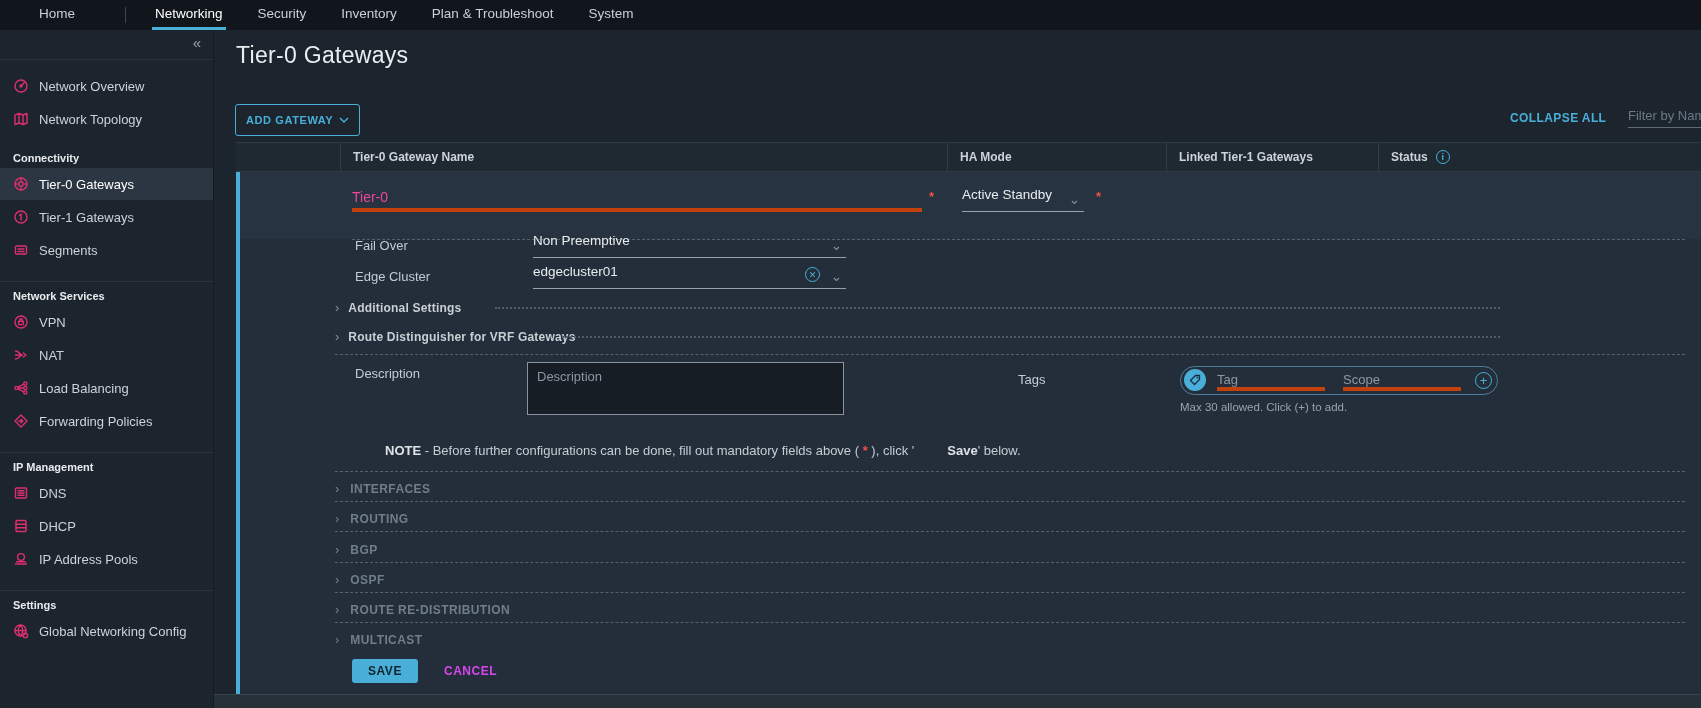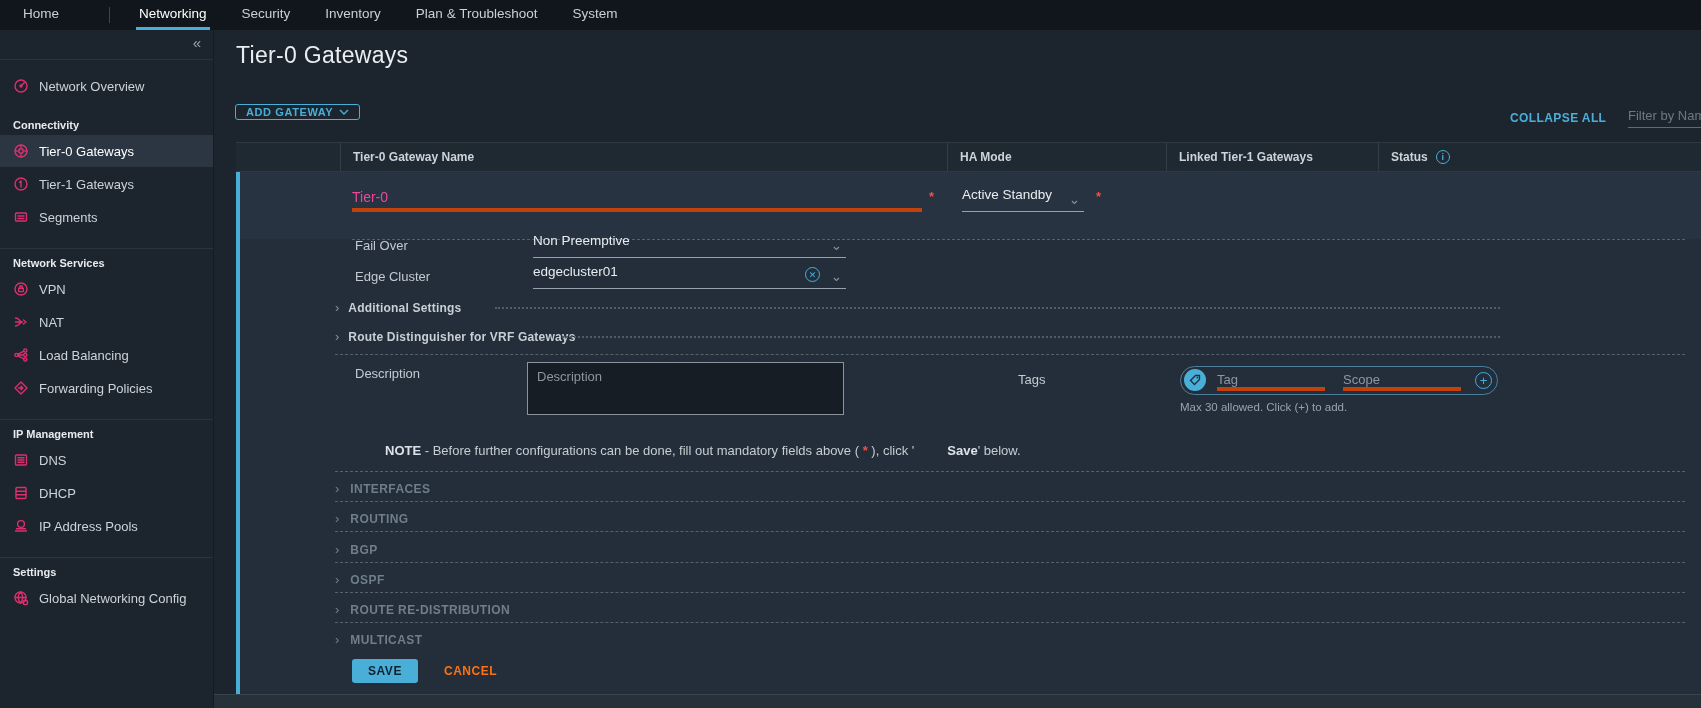--- a/index.html
+++ b/index.html
@@ -2,21 +2,21 @@
 <html><head>
 <meta charset="utf-8">
 <style>
   * { margin:0; padding:0; box-sizing:border-box; }
   html,body { width:1701px; height:708px; overflow:hidden; background:#10161c;
     font-family:"Liberation Sans", sans-serif; }
   .screen { position:relative; width:1701px; height:708px; }
 
   
   .topnav { position:absolute; left:0; top:0; width:100%; height:30px; background:#10161c;
-    display:flex; align-items:stretch; padding-left:20px; }
+    display:flex; align-items:stretch; padding-left:36px; }
   .topnav .tab { color:#c9d0d6; font-size:13.5px; line-height:27px; padding:0 3px;
     margin-right:29px; border-bottom:3px solid transparent; cursor:default; white-space:nowrap; }
   .topnav .tab.active { color:#ffffff; border-bottom-color:#49afd9; }
   .nav-divider { width:1px; height:16px; background:#3a4750; margin:7px 26px 0 18px; }
 
   
   .sidebar { position:absolute; left:0; top:30px; width:214px; height:678px;
     background:#1c242d; border-right:1px solid #141b22; display:flex; flex-direction:column; }
   .side-collapse-row { height:30px; position:relative; border-bottom:1px solid #2a333d; flex:none; }
   .side-collapse { position:absolute; right:12px; top:4px; color:#9aa6af; font-size:15px; }
@@ -27,21 +27,21 @@
   .side-item .icn { width:16px; height:16px; margin-right:10px; flex:none; }
   .side-header { margin:4px 0 0 13px; line-height:20px; color:#e8ebee; font-size:11px; font-weight:bold; }
   .side-divider { border-top:1px solid #2b3540; margin-top:14px; }
 
   
   .main { position:absolute; left:214px; top:30px; width:1487px; height:678px;
     background:#1c252e; overflow:hidden; }
   .page-title { position:absolute; left:22px; top:12px; font-size:23px; font-weight:300;
     color:#eaeef1; letter-spacing:.3px; }
 
-  .btn-outline { position:absolute; left:21px; top:74px; height:16px; padding:0 10px;
+  .btn-outline { position:absolute; left:21px; top:74px; height:32px; padding:0 10px;
     background:transparent; border:1px solid #49afd9; border-radius:3px; color:#49afd9;
     font-size:11px; font-weight:bold; letter-spacing:.6px; display:flex; align-items:center; gap:6px;
     font-family:"Liberation Sans", sans-serif; }
   .link-collapse { position:absolute; left:1296px; top:81px; color:#49afd9; font-size:12px;
     font-weight:bold; letter-spacing:.4px; background:none; border:none;
     font-family:"Liberation Sans", sans-serif; }
   .filter-input { position:absolute; left:1414px; top:74px; width:150px; height:24px;
     background:transparent; border:none; border-bottom:1px solid #5e6a75; color:#cfd6db;
     font-size:13px; font-family:"Liberation Sans", sans-serif; }
   .filter-input::placeholder { color:#6c7984; }
@@ -97,21 +97,21 @@
   .note-line b { color:#dde2e6;margin-left:33px; }
 
   .coll-sec { position:absolute; left:95px; display:flex; align-items:center; }
   .coll-sec .c-chev { color:#77838e; font-size:13px; margin-right:11px; }
   .coll-sec .c-label { color:#707e8a; font-size:12px; font-weight:bold; letter-spacing:.4px; }
 
   .save-btn { position:absolute; left:112px; top:487px; width:66px; height:24px;
     background:#49afd9; border:none; border-radius:3px; color:#10222e; font-size:12px;
     font-weight:bold; letter-spacing:.5px; font-family:"Liberation Sans", sans-serif; }
   .cancel-btn { position:absolute; left:204px; top:492px; background:none; border:none;
-    color:#f97316; font-size:12px; font-weight:bold; letter-spacing:.5px;
+    color:#d946ef; font-size:12px; font-weight:bold; letter-spacing:.5px;
     font-family:"Liberation Sans", sans-serif; }
 
   .bottom-strip { position:absolute; left:0; right:0; top:664px; height:14px;
     background:#27313a; border-top:1px solid #39434d; }
 
   svg.pk { stroke:#dd2f6e; fill:none; stroke-width:1.4; stroke-linecap:round; stroke-linejoin:round; }
 </style>
 </head>
 <body>
 
@@ -133,20 +133,27 @@
     </div>
     <div class="side-list">
 
       <div class="side-item">
         <svg class="icn pk" viewBox="0 0 16 16">
             <circle cx="8" cy="8" r="6"></circle>
             <path d="M8 8 L11.2 4.8"></path>
             <circle cx="8" cy="8" r="1" fill="#dd2f6e"></circle>
           </svg>
         <span>Network Overview</span>
+      </div>
+      <div class="side-item">
+        <svg class="icn pk" viewBox="0 0 16 16">
+            <path d="M2 4 L6 2.5 L10 4 L14 2.5 V12 L10 13.5 L6 12 L2 13.5 Z"></path>
+            <path d="M6 2.5 V12 M10 4 V13.5"></path>
+          </svg>
+        <span>Network Topology</span>
       </div>
 
       <div class="side-header" style="margin-top:12px">Connectivity</div>
       <div class="side-item active">
         <svg class="icn pk" viewBox="0 0 16 16">
             <circle cx="8" cy="8" r="6"></circle>
             <circle cx="8" cy="8" r="2.2"></circle>
             <path d="M8 2 V4.3 M8 11.7 V14 M2 8 H4.3 M11.7 8 H14"></path>
           </svg>
         <span>Tier-0 Gateways</span>

